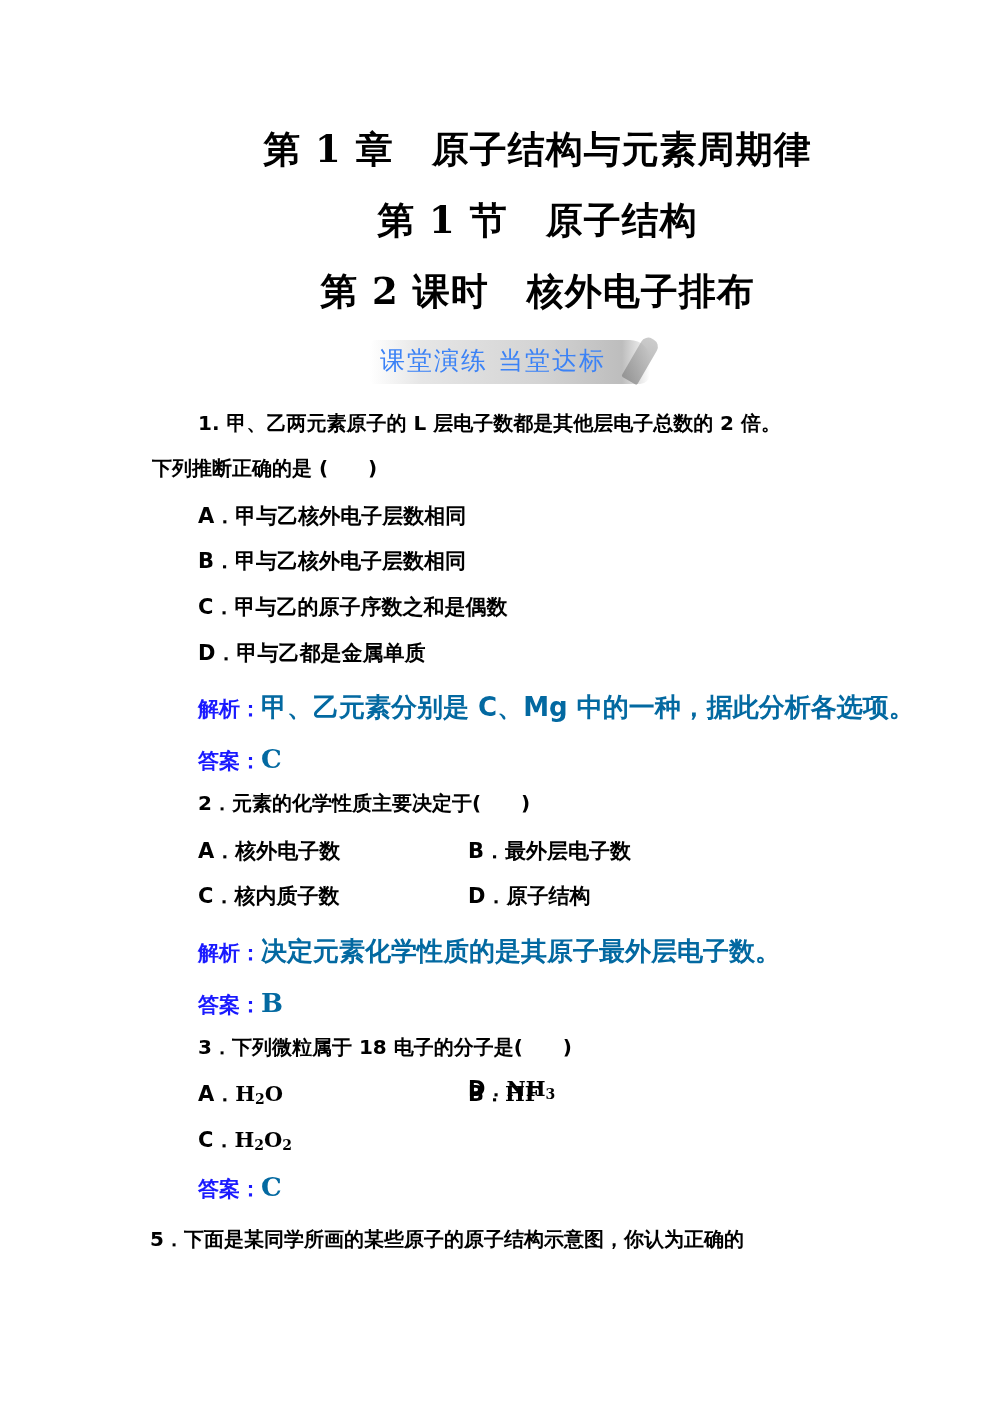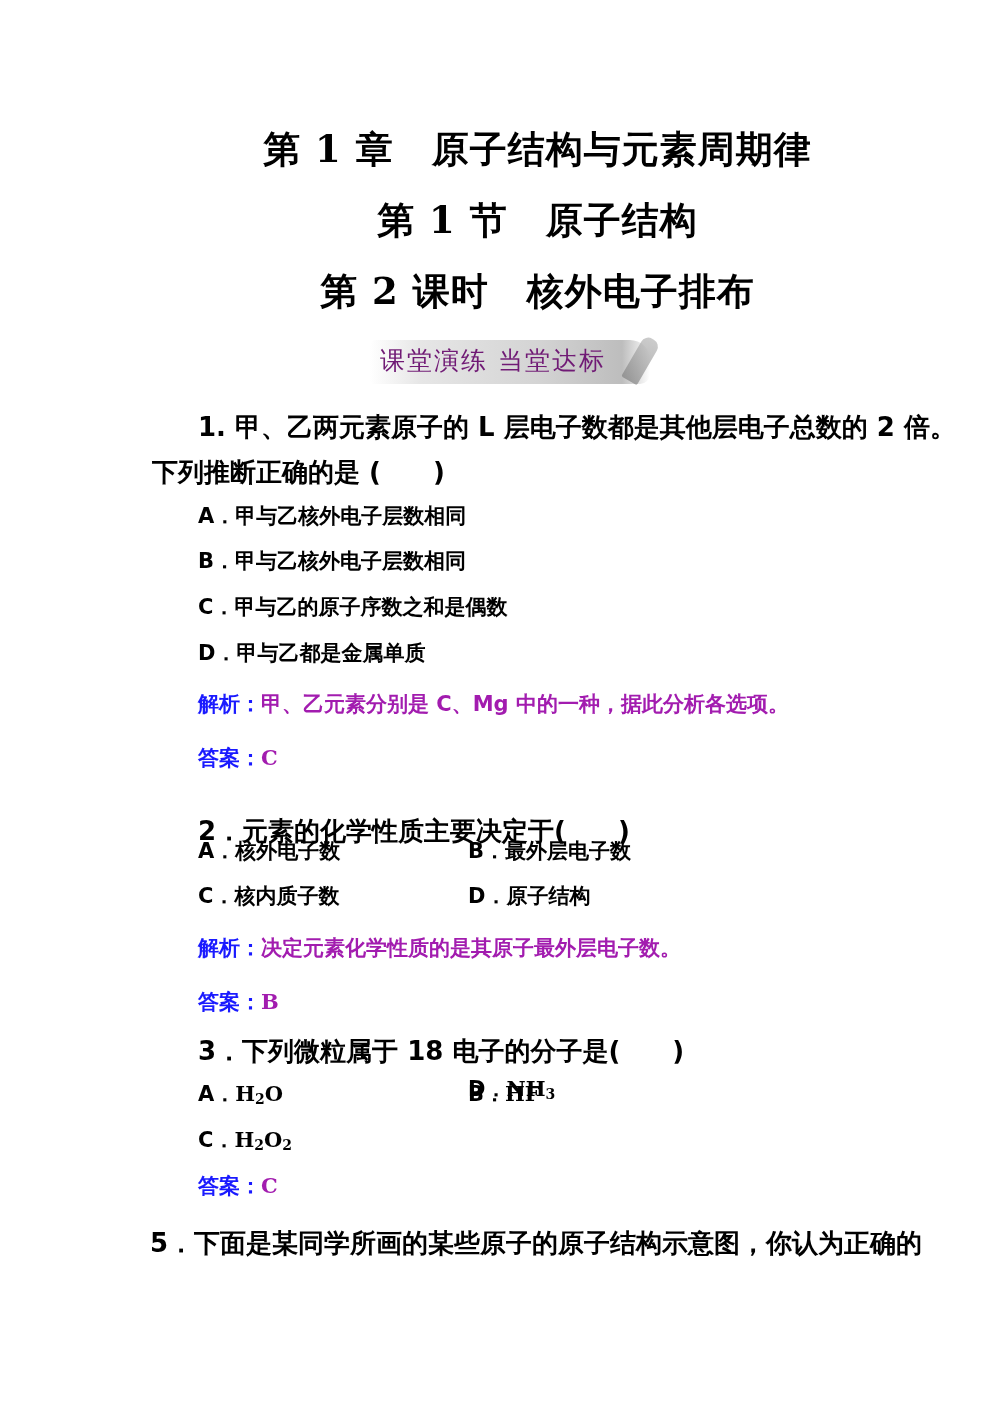--- a/index.html
+++ b/index.html
@@ -4,27 +4,27 @@
 <style>
   html, body { margin: 0; padding: 0; background: #ffffff; }
   body { width: 1000px; height: 1414px; position: relative; overflow: hidden;
          font-family: "DejaVu Serif", "Liberation Serif", serif; color: #000; }
   .abs { position: absolute; white-space: nowrap; }
   .title { font-weight: bold; font-size: 37px; left: 0; width: 1075px; text-align: center; letter-spacing: 1px; }
   .banner { left: 370px; top: 336px; width: 290px; height: 52px; }
   .banner-bg { position: absolute; left: 0; top: 4px; width: 280px; height: 44px;
                background: linear-gradient(90deg, rgba(255,255,255,0) 0%, #e6e6e6 18%, #d4d4d4 60%, #bdbdbd 90%, rgba(200,200,200,0) 100%);
                border-radius: 6px 20px 10px 4px; }
-  .banner-text { position: absolute; left: 10px; top: 8px; font-family: "DejaVu Sans", sans-serif; font-size: 25px; color: #701a75; letter-spacing: 2px; }
+  .banner-text { position: absolute; left: 10px; top: 8px; font-family: "DejaVu Sans", sans-serif; font-size: 25px; color: #3b82f6; letter-spacing: 2px; }
   .brush { position: absolute; left: 262px; top: 0px; width: 18px; height: 48px; transform: rotate(30deg);
            background: linear-gradient(180deg, #aaa, #777); border-radius: 8px 8px 2px 2px; opacity: .6; }
-  .q { font-weight: bold; font-size: 26px; font-family: "DejaVu Sans", sans-serif; }
+  .q { font-weight: bold; font-size: 20px; font-family: "DejaVu Sans", sans-serif; }
   .opt { font-weight: bold; font-size: 21px; font-family: "DejaVu Sans", sans-serif; }
   .label-blue { color: #1a1aff; font-weight: bold; font-size: 21px; font-family: "DejaVu Sans", sans-serif; margin-top: 41px; }
-  .red { color: #a21caf; font-weight: bold; font-size: 21px; font-family: "DejaVu Sans", sans-serif; }
+  .red { color: #0369a1; font-weight: bold; font-size: 26px; font-family: "DejaVu Sans", sans-serif; }
   .serif { font-family: "DejaVu Serif", "Liberation Serif", serif; }
   sub { font-size: 14px; vertical-align: -3px; }
 </style>
 </head>
 <body>
 
 <div class="abs title" style="top:125px;">第 1 章　原子结构与元素周期律</div>
 <div class="abs title" style="top:196px;">第 1 节　原子结构</div>
 <div class="abs title" style="top:267px;">第 2 课时　核外电子排布</div>
 
@@ -40,21 +40,21 @@
 <div class="abs opt" style="left:198px; top:547px;">B．甲与乙核外电子层数相同</div>
 <div class="abs opt" style="left:198px; top:593px;">C．甲与乙的原子序数之和是偶数</div>
 <div class="abs opt" style="left:198px; top:639px;">D．甲与乙都是金属单质</div>
 <div class="abs" style="left:198px; top:690px;">
   <span class="label-blue">解析：</span><span class="red">甲、乙元素分别是 C、Mg 中的一种，据此分析各选项。</span>
 </div>
 <div class="abs" style="left:198px; top:744px;">
   <span class="label-blue">答案：</span><span class="red serif">C</span>
 </div>
 
-<div class="abs q" style="left:198px; top:814px;">2．元素的化学性质主要决定于(　　)</div>
+<div class="abs q" style="left:198px; top:790px;">2．元素的化学性质主要决定于(　　)</div>
 <div class="abs opt" style="left:198px; top:837px;">A．核外电子数</div>
 <div class="abs opt" style="left:468px; top:837px;">B．最外层电子数</div>
 <div class="abs opt" style="left:198px; top:882px;">C．核内质子数</div>
 <div class="abs opt" style="left:468px; top:882px;">D．原子结构</div>
 <div class="abs" style="left:198px; top:934px;">
   <span class="label-blue">解析：</span><span class="red">决定元素化学性质的是其原子最外层电子数。</span>
 </div>
 <div class="abs" style="left:198px; top:988px;">
   <span class="label-blue">答案：</span><span class="red serif">B</span>
 </div>

